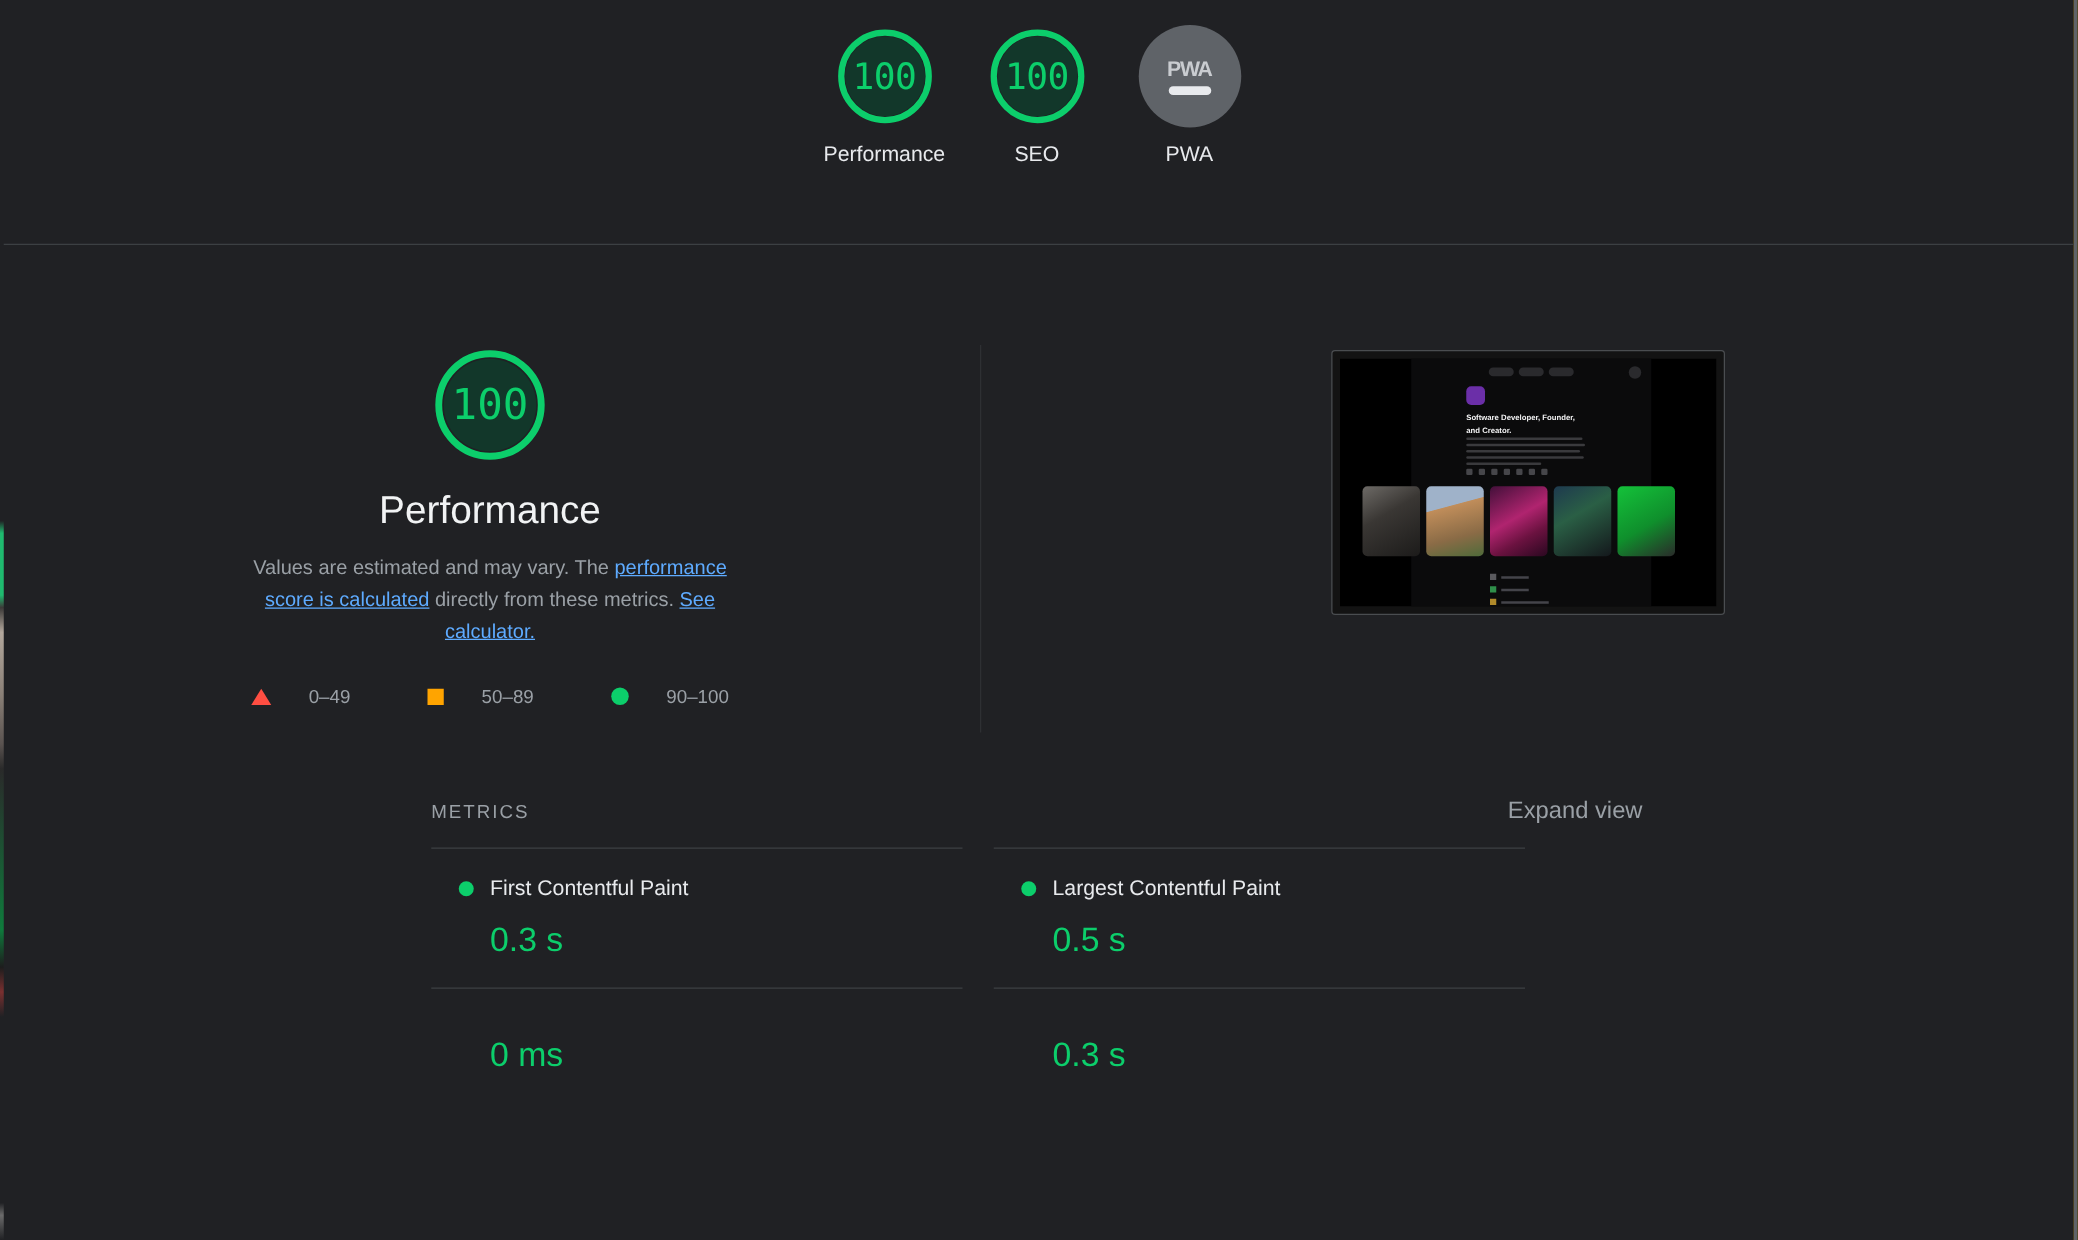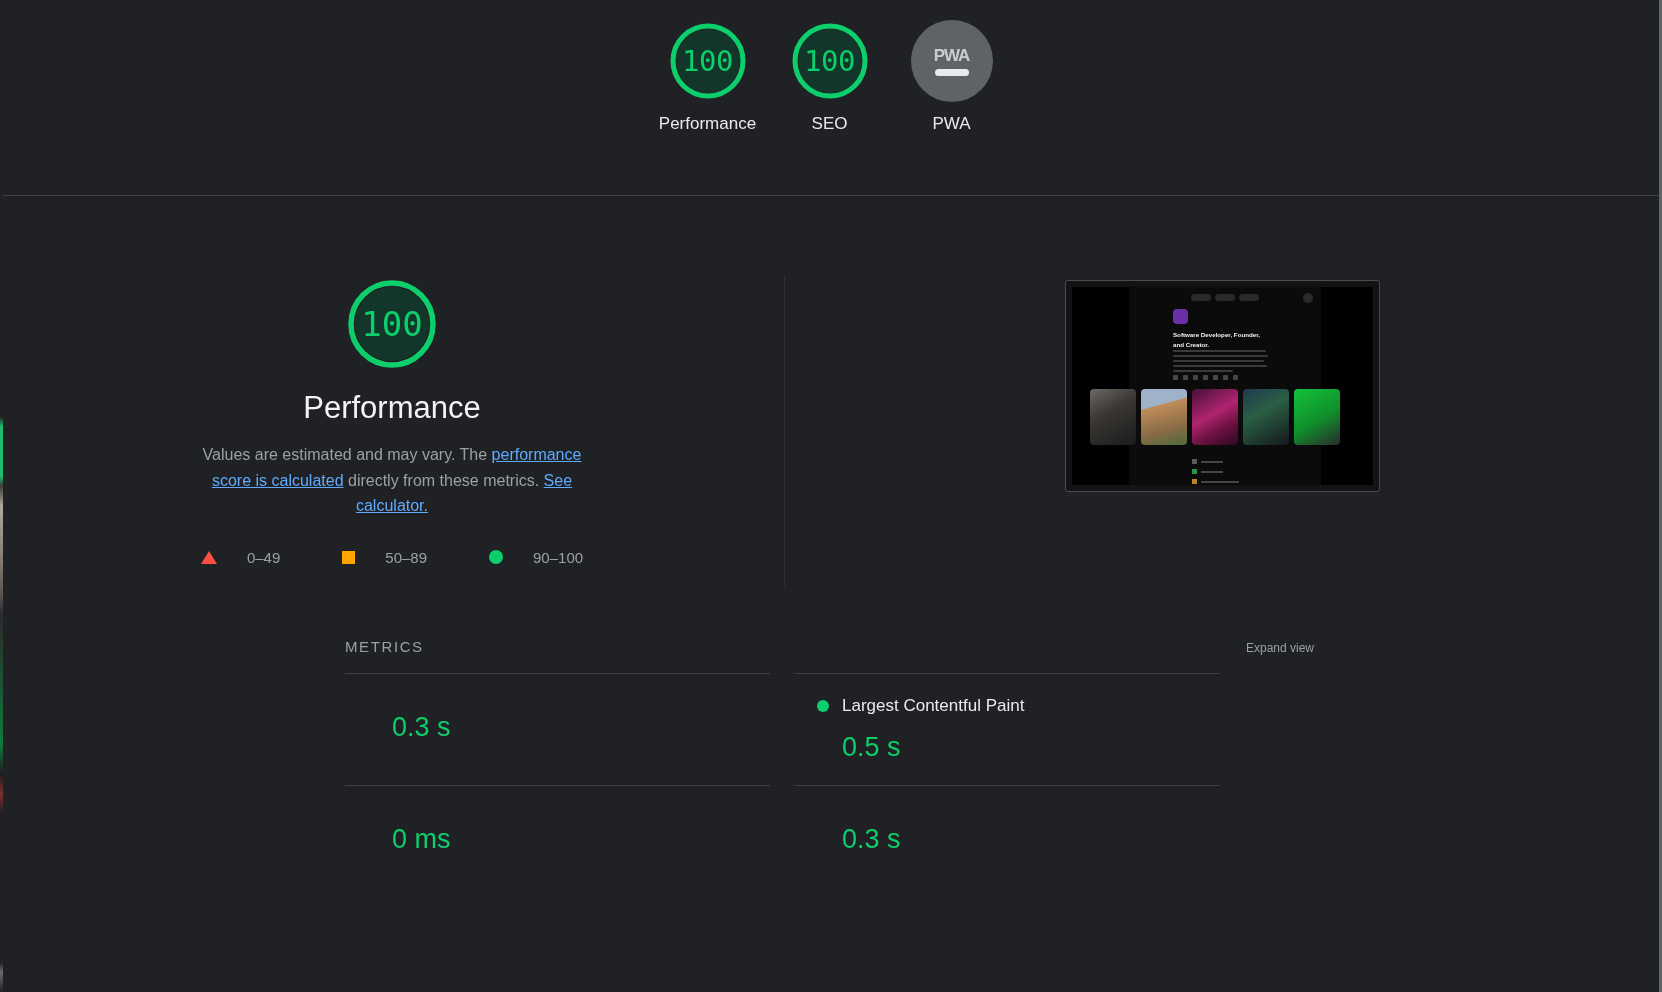--- a/index.html
+++ b/index.html
@@ -207,21 +207,21 @@
     padding: 0 345px 0 345px;
   }
   .metrics-head {
     display: flex; align-items: baseline; justify-content: space-between;
     padding-bottom: 18px;
   }
   .metrics-title {
     font-size: 15px; color: #9aa0a6; letter-spacing: 1.6px;
   }
   .expand-view {
-    font-size: 12px; color: #9aa0a6; cursor: pointer;
+    font-size: 19px; color: #9aa0a6; cursor: pointer;
   }
   .metrics-grid {
     display: grid;
     grid-template-columns: 425px 425px;
     column-gap: 25px;
   }
   .m-cell {
     border-top: 1px solid #3c4043;
     padding: 22px 0 22px 22px;
     min-height: 98px;
@@ -373,20 +373,24 @@
 
     <div class="metrics">
       <div class="metrics-head">
         <div class="metrics-title">METRICS</div>
         <div class="expand-view">Expand view</div>
       </div>
 
       <div class="metrics-grid">
 
         <div class="m-cell">
+          <div class="m-row">
+            <span class="m-dot"></span>
+            <span class="m-name">First Contentful Paint</span>
+          </div>
           <div class="m-val">0.3 s</div>
         </div>
 
         <div class="m-cell">
           <div class="m-row">
             <span class="m-dot"></span>
             <span class="m-name">Largest Contentful Paint</span>
           </div>
           <div class="m-val">0.5 s</div>
         </div>

